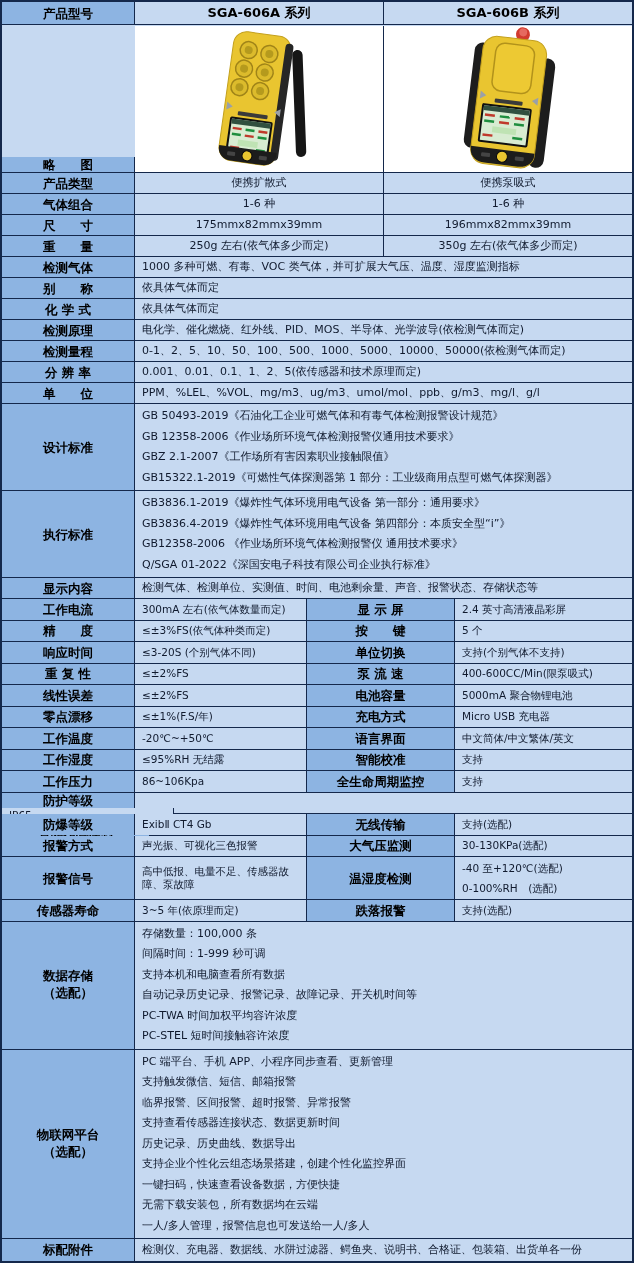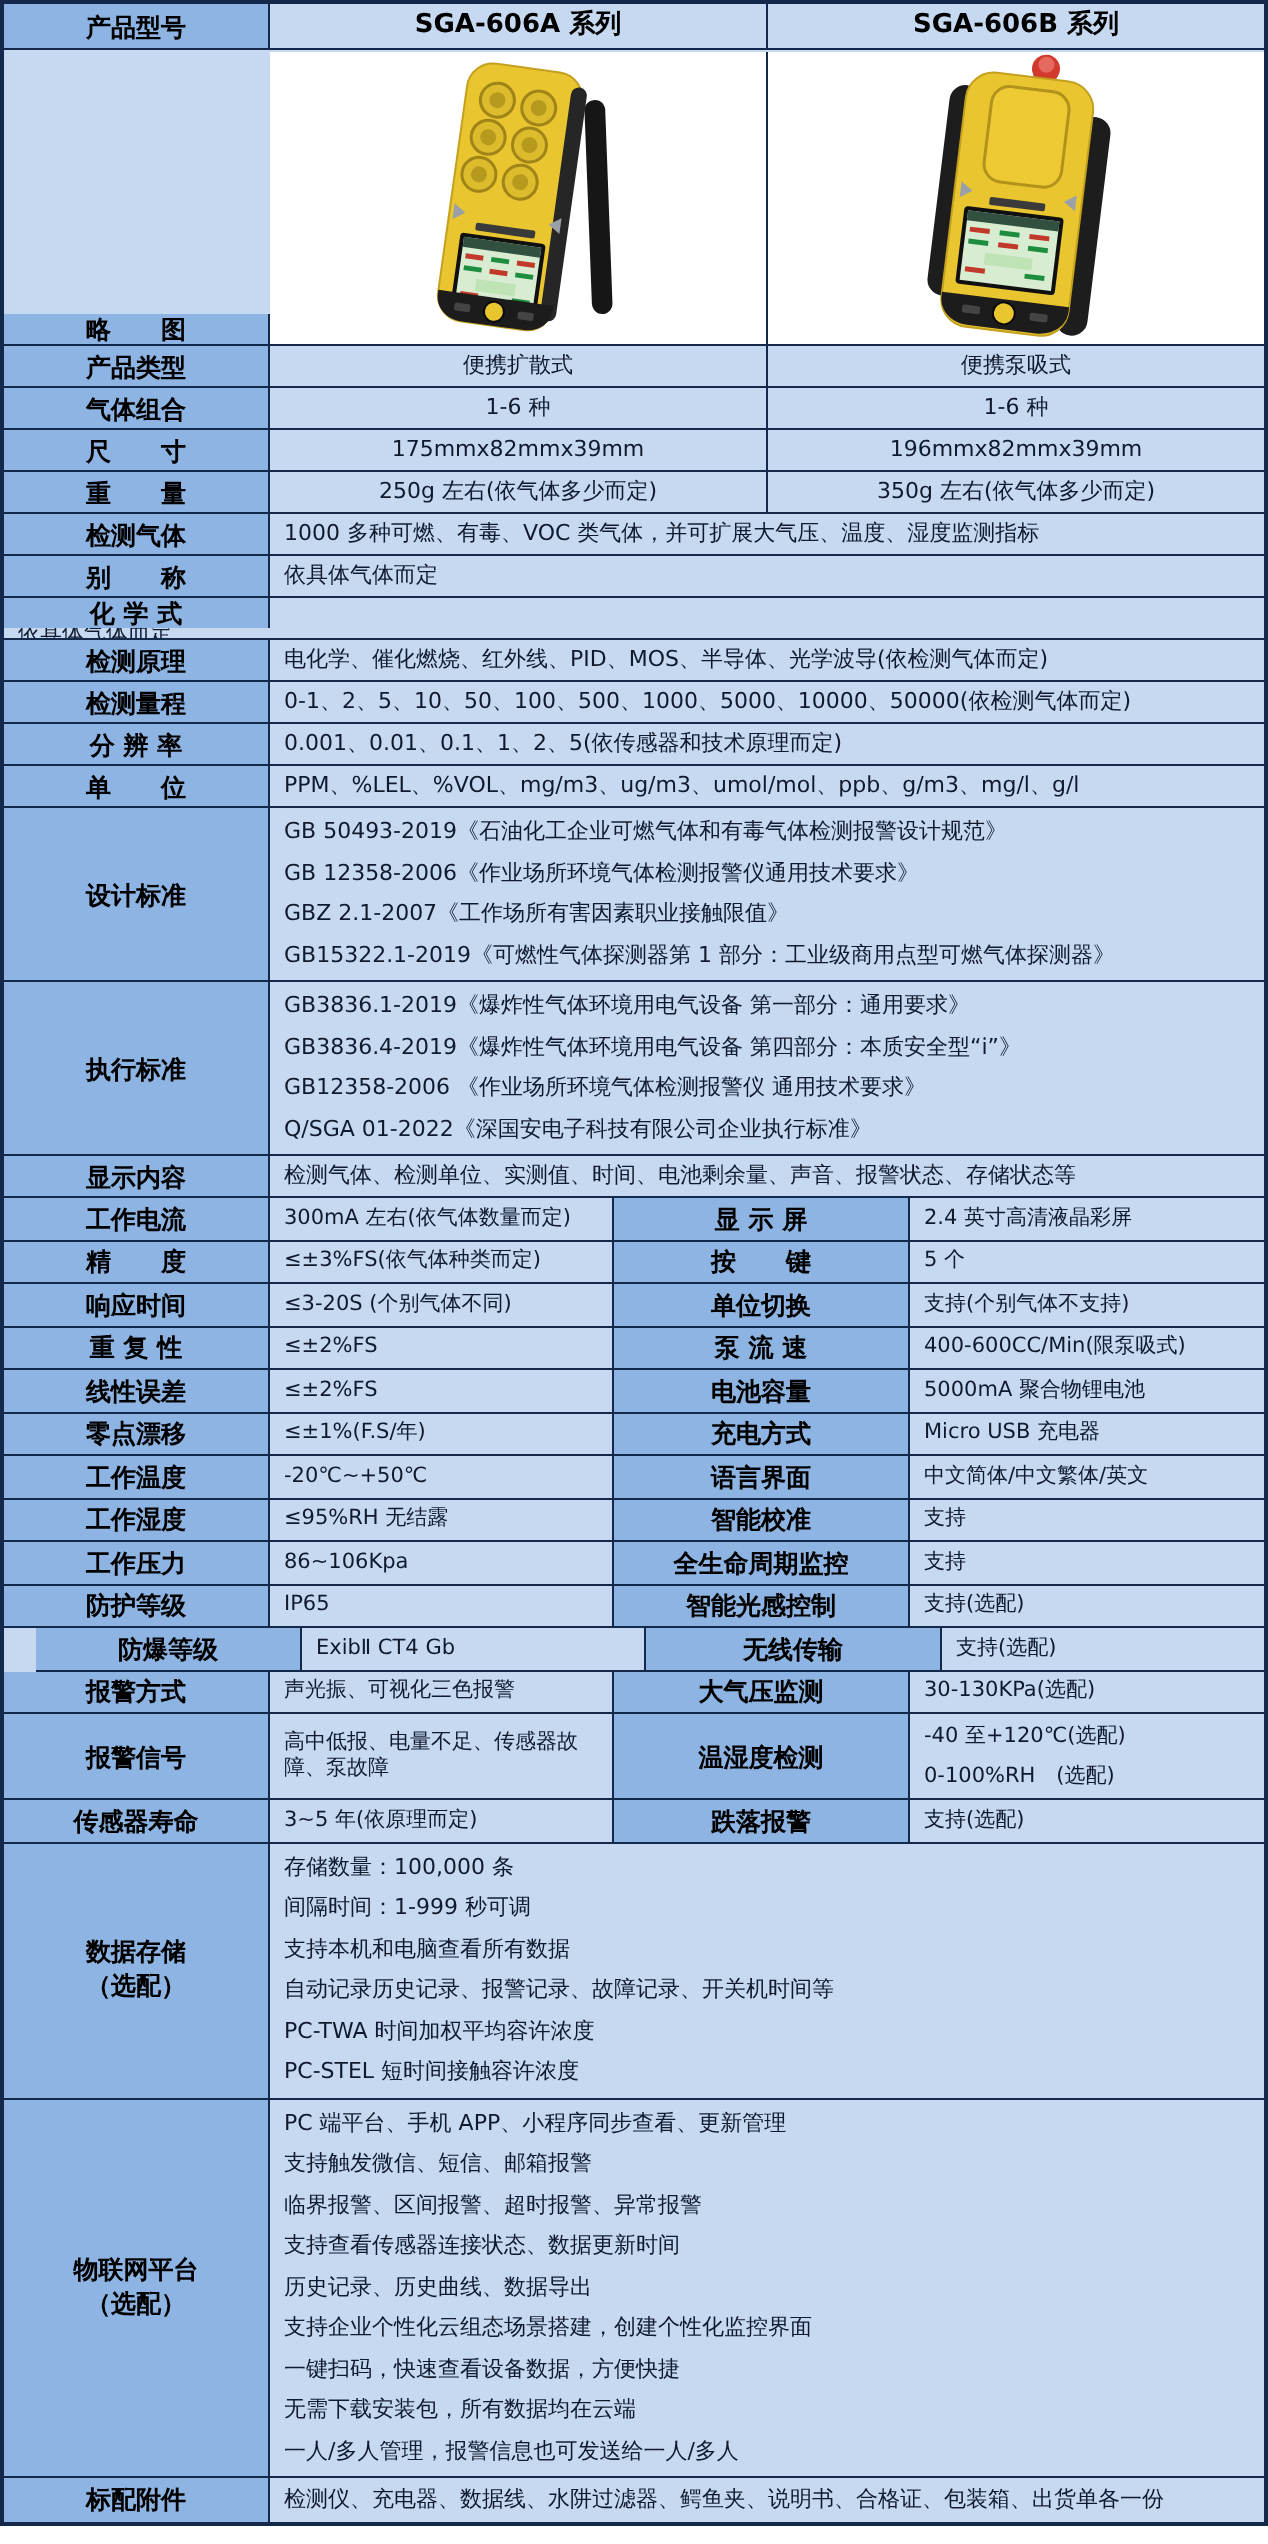--- a/index.html
+++ b/index.html
@@ -169,21 +169,21 @@
         <div class="cell value flex1 center">350g 左右(依气体多少而定)</div>
       </div>
       <div class="row" style="height: 21px;">
         <div class="cell label w-label">检测气体</div>
         <div class="cell value flex1">1000 多种可燃、有毒、VOC 类气体，并可扩展大气压、温度、湿度监测指标</div>
       </div>
       <div class="row" style="height: 21px;">
         <div class="cell label w-label">别　　称</div>
         <div class="cell value flex1">依具体气体而定</div>
       </div>
-      <div class="row" style="height: 21px; flex-direction: column;">
+      <div class="row" style="height: 21px;">
         <div class="cell label w-label">化 学 式</div>
         <div class="cell value flex1">依具体气体而定</div>
       </div>
       <div class="row" style="height: 21px;">
         <div class="cell label w-label">检测原理</div>
         <div class="cell value flex1">电化学、催化燃烧、红外线、PID、MOS、半导体、光学波导(依检测气体而定)</div>
       </div>
       <div class="row" style="height: 21px; justify-content: center;">
         <div class="cell label w-label">检测量程</div>
         <div class="cell value flex1">0-1、2、5、10、50、100、500、1000、5000、10000、50000(依检测气体而定)</div>
@@ -265,27 +265,27 @@
         <div class="cell value w-v1 dual-val">≤95%RH 无结露</div>
         <div class="cell label w-l2">智能校准</div>
         <div class="cell value flex1 dual-val">支持</div>
       </div>
       <div class="row" style="height: 21.5px;">
         <div class="cell label w-label">工作压力</div>
         <div class="cell value w-v1 dual-val">86~106Kpa</div>
         <div class="cell label w-l2">全生命周期监控</div>
         <div class="cell value flex1 dual-val">支持</div>
       </div>
-      <div class="row" style="height: 21.5px;">
+      <div class="row" style="height: 21.5px; flex-direction: column;">
         <div class="cell label w-label">防护等级</div>
         <div class="cell value w-v1 dual-val">IP65</div>
         <div class="cell label w-l2">智能光感控制</div>
         <div class="cell value flex1 dual-val">支持(选配)</div>
       </div>
-      <div class="row" style="height: 21.5px; margin-left: 16px;">
+      <div class="row" style="height: 21.5px;">
         <div class="cell label w-label">防爆等级</div>
         <div class="cell value w-v1 dual-val">ExibⅡ CT4 Gb</div>
         <div class="cell label w-l2">无线传输</div>
         <div class="cell value flex1 dual-val">支持(选配)</div>
       </div>
       <div class="row" style="height: 21.5px;">
         <div class="cell label w-label">报警方式</div>
         <div class="cell value w-v1 dual-val">声光振、可视化三色报警</div>
         <div class="cell label w-l2">大气压监测</div>
         <div class="cell value flex1 dual-val">30-130KPa(选配)</div>

